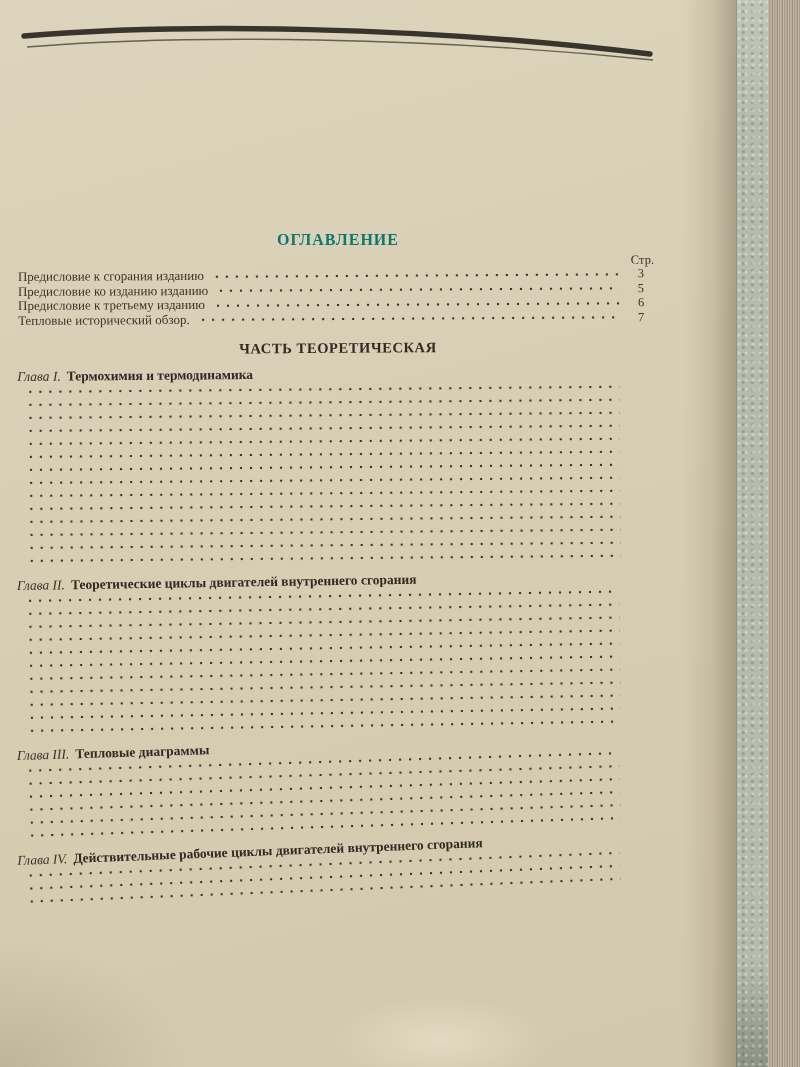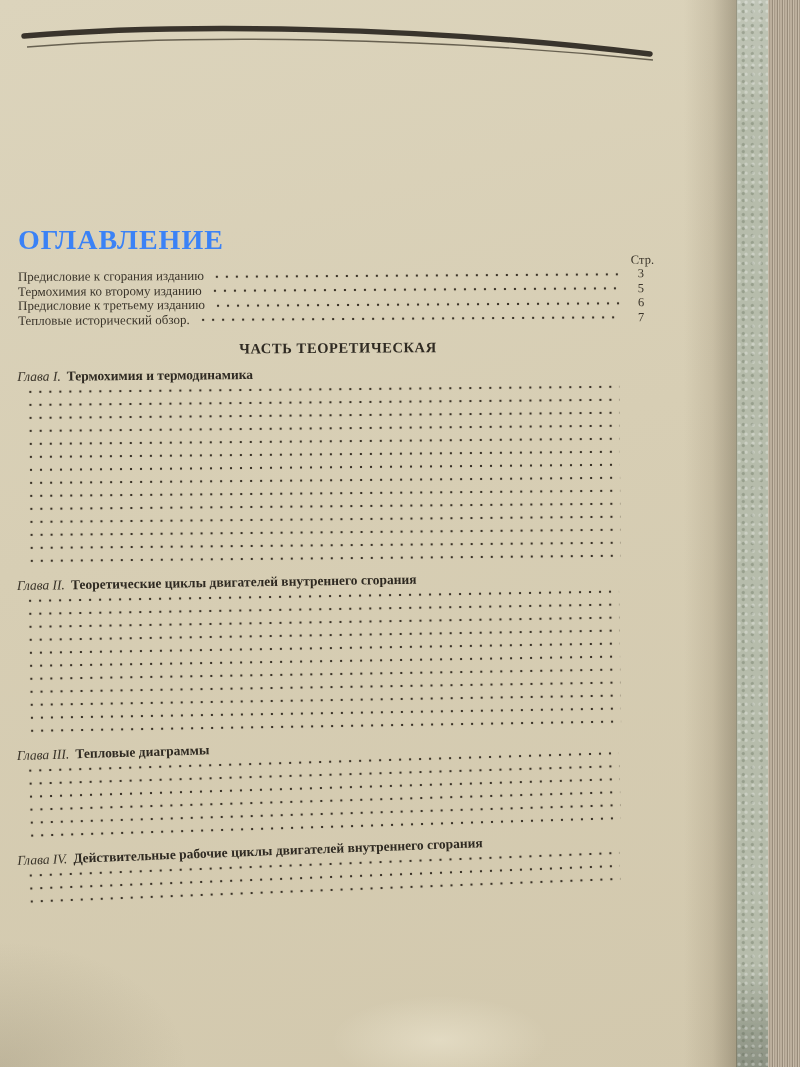--- a/index.html
+++ b/index.html
@@ -37,22 +37,22 @@
     position:absolute;left:330px;top:995px;width:220px;height:90px;z-index:1;border-radius:50%;
     background:radial-gradient(ellipse at center,rgba(255,250,232,.35) 0%,rgba(255,250,232,0) 70%);
   }
   .corner-shade{
     position:absolute;left:0;top:940px;width:190px;height:127px;z-index:1;
     background:radial-gradient(ellipse at 0% 100%,rgba(95,85,62,.18) 0%,rgba(95,85,62,0) 70%);
   }
   
   .content{position:absolute;left:0;top:0;z-index:4;width:640px;padding:228px 0 0 18px;}
   .page-title{
-    margin:0;font-size:28px;font-weight:bold;letter-spacing:1px;
-    color:#3b82f6;line-height:24px;
+    margin:0;text-align:center;font-size:16px;font-weight:bold;letter-spacing:1px;
+    color:#0f766e;line-height:24px;
   }
   .page-col-header{
     text-align:right;padding-right:4px;font-size:12.5px;line-height:14px;margin-top:4px;
     transform:rotate(-0.3deg);transform-origin:0 50%;
   }
   .part-heading{
     margin:14px 0 6px 0;text-align:center;font-size:14.5px;font-weight:bold;letter-spacing:.6px;
     color:#2f2a22;transform:rotate(-0.4deg);transform-origin:0 50%;
   }
   .preface{transform:rotate(-0.35deg);transform-origin:0 50%;}
@@ -93,21 +93,21 @@
   <div class="page-col-header">Стр.</div>
 
   <div class="preface">
 
   <div class="entry" data-indent="0">
       <span class="label">Предисловие к сгорания изданию</span>
       <span class="dots"></span>
       <span class="pg">3</span>
     </div>
       <div class="entry" data-indent="0">
-      <span class="label">Термохимия ко второму изданию</span>
+      <span class="label">Предисловие ко изданию изданию</span>
       <span class="dots"></span>
       <span class="pg">5</span>
     </div>
       <div class="entry" data-indent="0">
       <span class="label">Предисловие к третьему изданию</span>
       <span class="dots"></span>
       <span class="pg">6</span>
     </div>
       <div class="entry" data-indent="0">
       <span class="label">Тепловые исторический обзор.</span>

